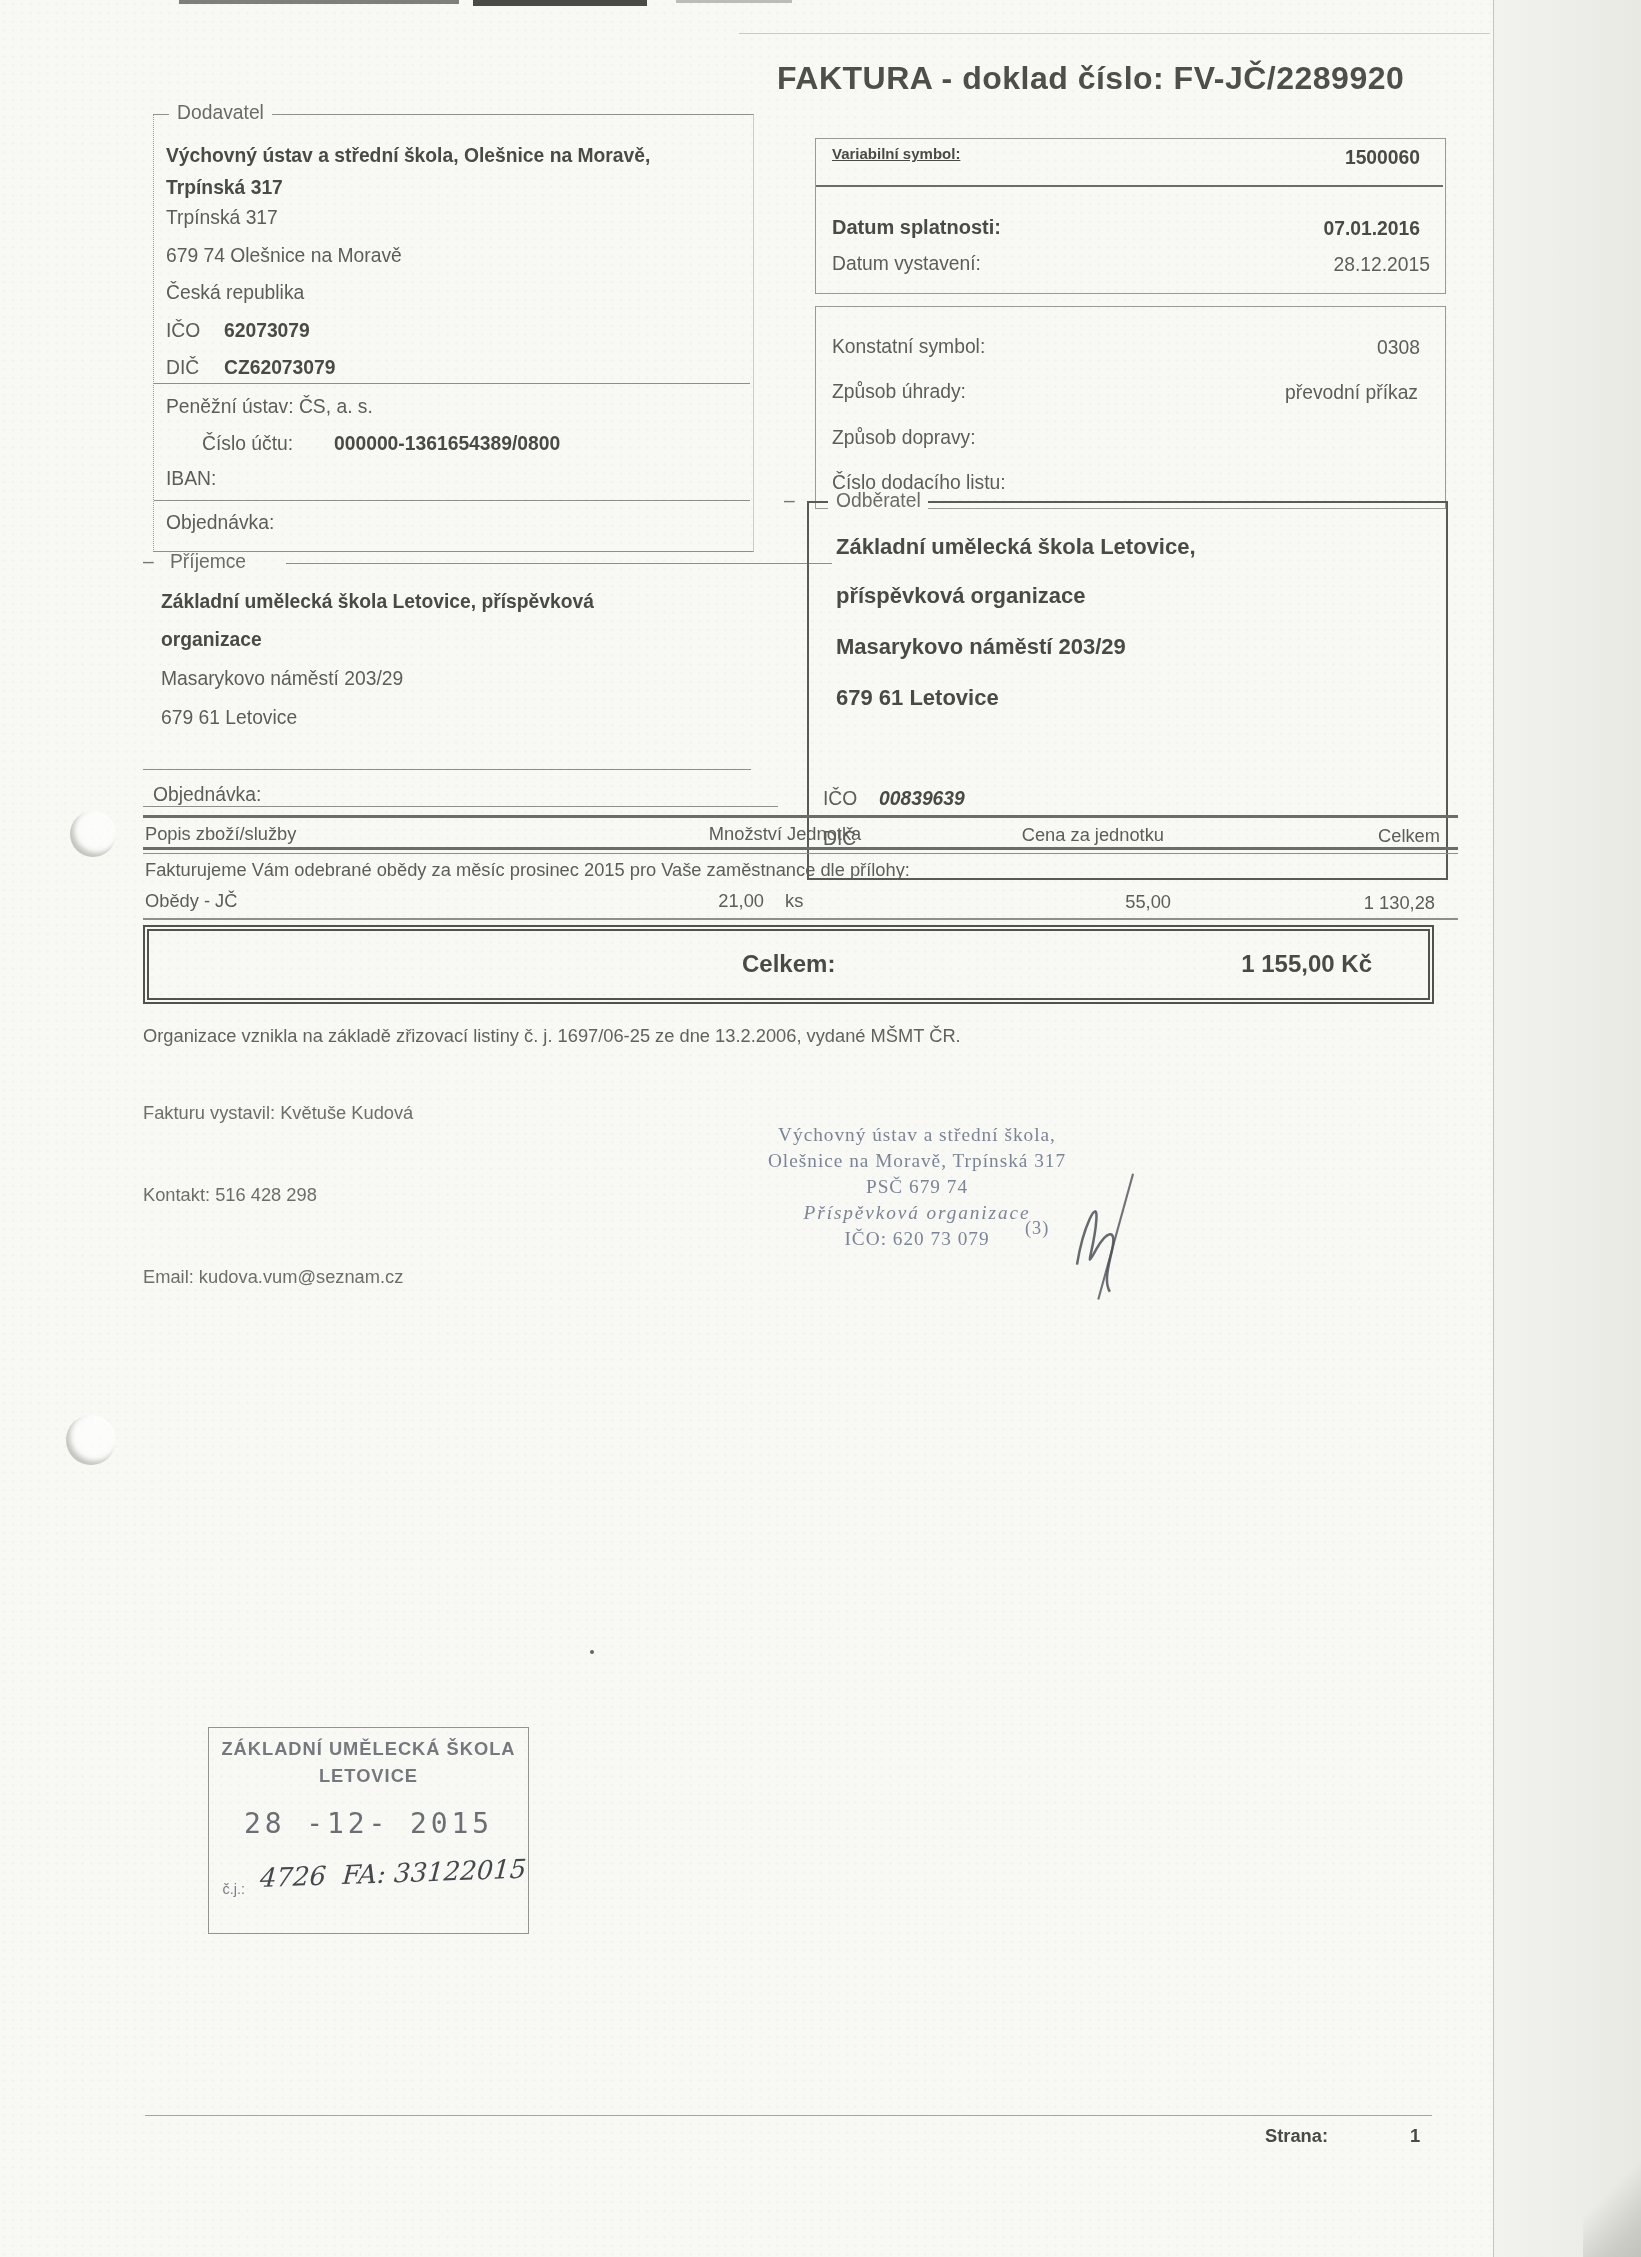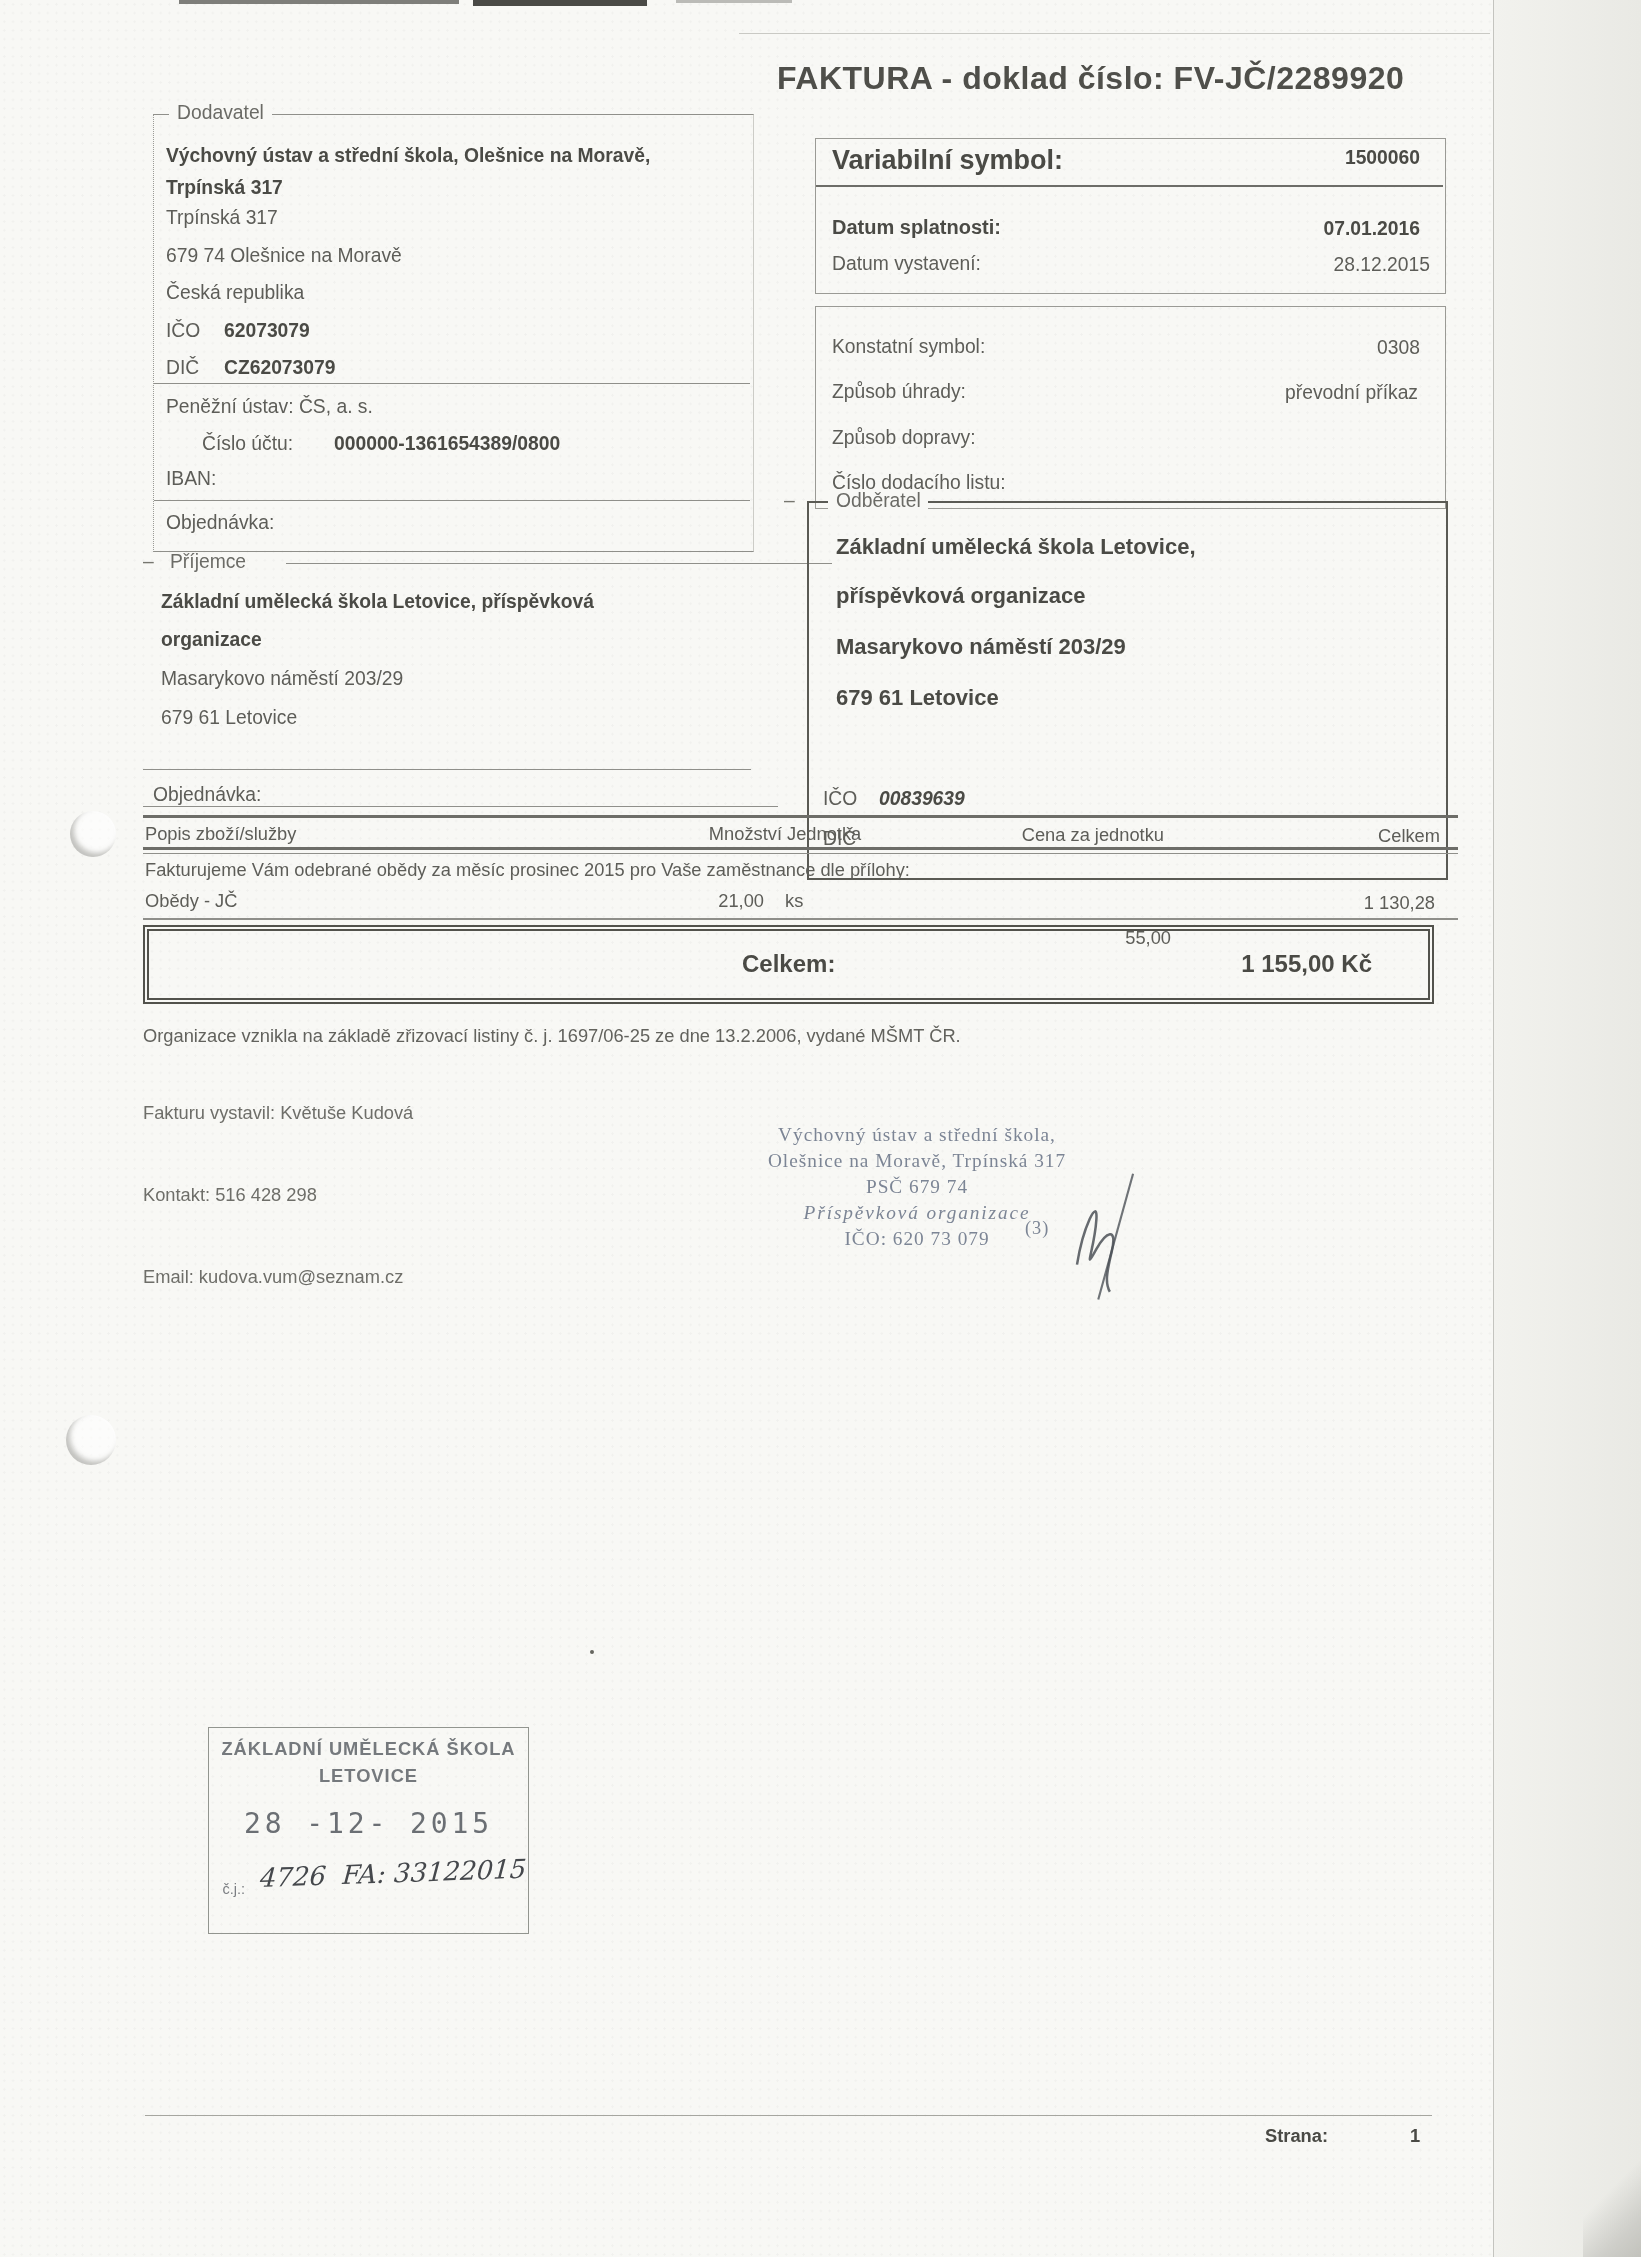--- a/index.html
+++ b/index.html
@@ -96,21 +96,21 @@
   <div class="abs txt" style="left:170px;top:551px;color:#6b6b66;">Příjemce</div>
   <div class="hline" style="left:286px;top:563px;width:546px;"></div>
   <div class="abs txt bold" style="left:161px;top:591px;">Základní umělecká škola Letovice, příspěvková</div>
   <div class="abs txt bold" style="left:161px;top:629px;">organizace</div>
   <div class="abs txt" style="left:161px;top:668px;">Masarykovo náměstí 203/29</div>
   <div class="abs txt" style="left:161px;top:707px;">679 61 Letovice</div>
   <div class="hline" style="left:143px;top:769px;width:608px;"></div>
   <div class="abs txt" style="left:153px;top:784px;">Objednávka:</div>
 
   <div class="pay-box" style="left:815px;top:138px;width:629px;height:154px;"></div>
-  <div class="abs txt bold" style="left:832px;top:145px;font-size:27px;">Variabilní symbol:</div>
+  <div class="abs txt bold" style="left:832px;top:145px;font-size:15px;text-decoration:underline;">Variabilní symbol:</div>
   <div class="abs txt bold right" style="right:221px;top:147px;">1500060</div>
   <div class="hline heavy" style="left:816px;top:185px;width:627px;height:1.9px;"></div>
   <div class="abs txt bold" style="left:832px;top:216px;font-size:20px;">Datum splatnosti:</div>
   <div class="abs txt bold right" style="right:221px;top:218px;">07.01.2016</div>
   <div class="abs txt" style="left:832px;top:253px;">Datum vystavení:</div>
   <div class="abs txt right" style="right:211px;top:254px;">28.12.2015</div>
 
   <div class="pay-box" style="left:815px;top:306px;width:629px;height:201px;"></div>
   <div class="abs txt" style="left:832px;top:336px;">Konstatní symbol:</div>
   <div class="abs txt right" style="right:221px;top:337px;">0308</div>
@@ -140,21 +140,21 @@
   <div class="abs txt sm right" style="right:201px;top:825px;">Celkem</div>
   <div class="hline heavy" style="left:143px;top:847px;width:1315px;"></div>
   <div class="hline" style="left:143px;top:853px;width:1315px;"></div>
 
   <div class="abs txt sm" style="left:145px;top:859px;">Fakturujeme Vám odebrané obědy za měsíc prosinec 2015 pro Vaše zaměstnance dle přílohy:</div>
 
   <div>
     <div class="abs txt sm" style="left:145px;top:890px;">Obědy - JČ</div>
     <div class="abs txt sm right" style="right:877px;top:890px;">21,00</div>
     <div class="abs txt sm" style="left:785px;top:890px;">ks</div>
-    <div class="abs txt sm right" style="right:470px;top:891px;margin-top:36px;">55,00</div>
+    <div class="abs txt sm right" style="right:470px;top:891px;">55,00</div>
     <div class="abs txt sm right" style="right:206px;top:892px;">1 130,28</div>
   </div>
   <div class="hline" style="left:143px;top:918px;width:1315px;height:1.9px;"></div>
 
   <div class="abs" style="left:143px;top:925px;width:1291px;height:79px;border:6.8px double #52524c;box-sizing:border-box;">
     <span class="abs txt bold" style="left:593px;top:19.3px;font-size:24px;">Celkem:</span>
     <span class="abs txt bold right" style="right:56px;top:19.3px;font-size:24px;">1 155,00 Kč</span>
   </div>
 
   <div class="abs txt sm" style="left:143px;top:1025px;color:#62625d;">Organizace vznikla na základě zřizovací listiny č. j. 1697/06-25 ze dne 13.2.2006, vydané MŠMT ČR.</div>

